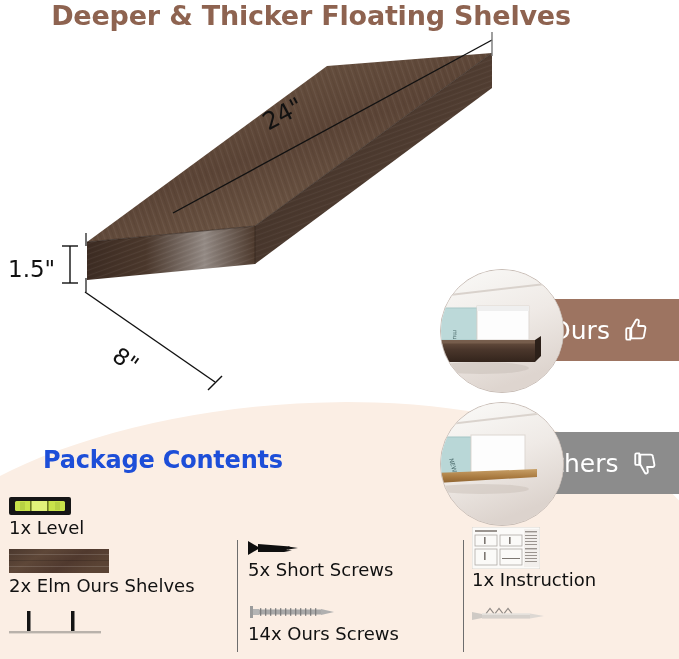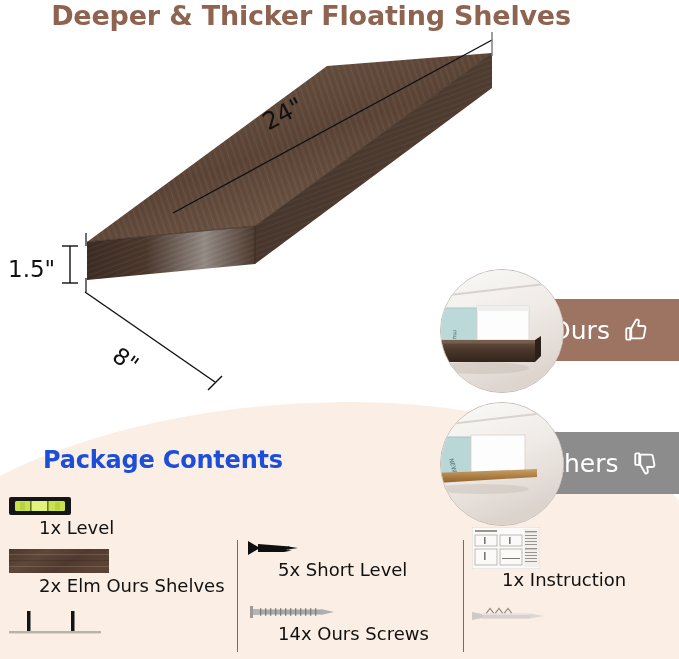--- a/index.html
+++ b/index.html
@@ -118,21 +118,20 @@
     position: absolute;
     top: 485px;
   }
   .pc-item { position: relative; }
   .pc-item-label {
     font-family: "DejaVu Sans", sans-serif;
     font-size: 18px;
     color: #111111;
     white-space: nowrap;
     line-height: 22px;
-    margin-left: 30px;
   }
   .pc-icon-box {
     position: relative;
     height: 32px;
     display: flex;
     align-items: flex-end;
   }
   .col-divider {
     position: absolute;
     width: 1px;
@@ -347,21 +346,21 @@
   <div class="pc-col" style="left:248px;width:210px;top:533px;">
 
     <div class="pc-item">
       <div class="pc-icon-box" style="height:26px;">
         <svg width="60" height="22" viewBox="0 0 60 22">
           <polygon points="0,4 12,11 0,18" fill="#0f0f0f"></polygon>
           <path d="M10 7 L42 9.4 L40 11 L44 11.6 L38 13 L44 13.6 L36 15 L10 15 Z" fill="#0f0f0f"></path>
           <polygon points="40,9.5 50,11 40,12.6" fill="#0f0f0f"></polygon>
         </svg>
       </div>
-      <div class="pc-item-label">5x Short Level</div>
+      <div class="pc-item-label">5x Short Screws</div>
     </div>
 
     <div class="pc-item" style="margin-top:14px;">
       <div class="pc-icon-box" style="height:28px;">
         <svg width="100" height="22" viewBox="0 0 100 22">
           <rect x="2" y="5" width="3" height="12" fill="#9b9b9b"></rect>
           <rect x="5" y="8" width="6" height="6" fill="#b5b5b5"></rect>
           <rect x="11" y="8.5" width="62" height="5" fill="#a9a9a9"></rect>
           <g fill="#7e7e7e">
             <rect x="12" y="7.2" width="1.3" height="7.6"></rect>

